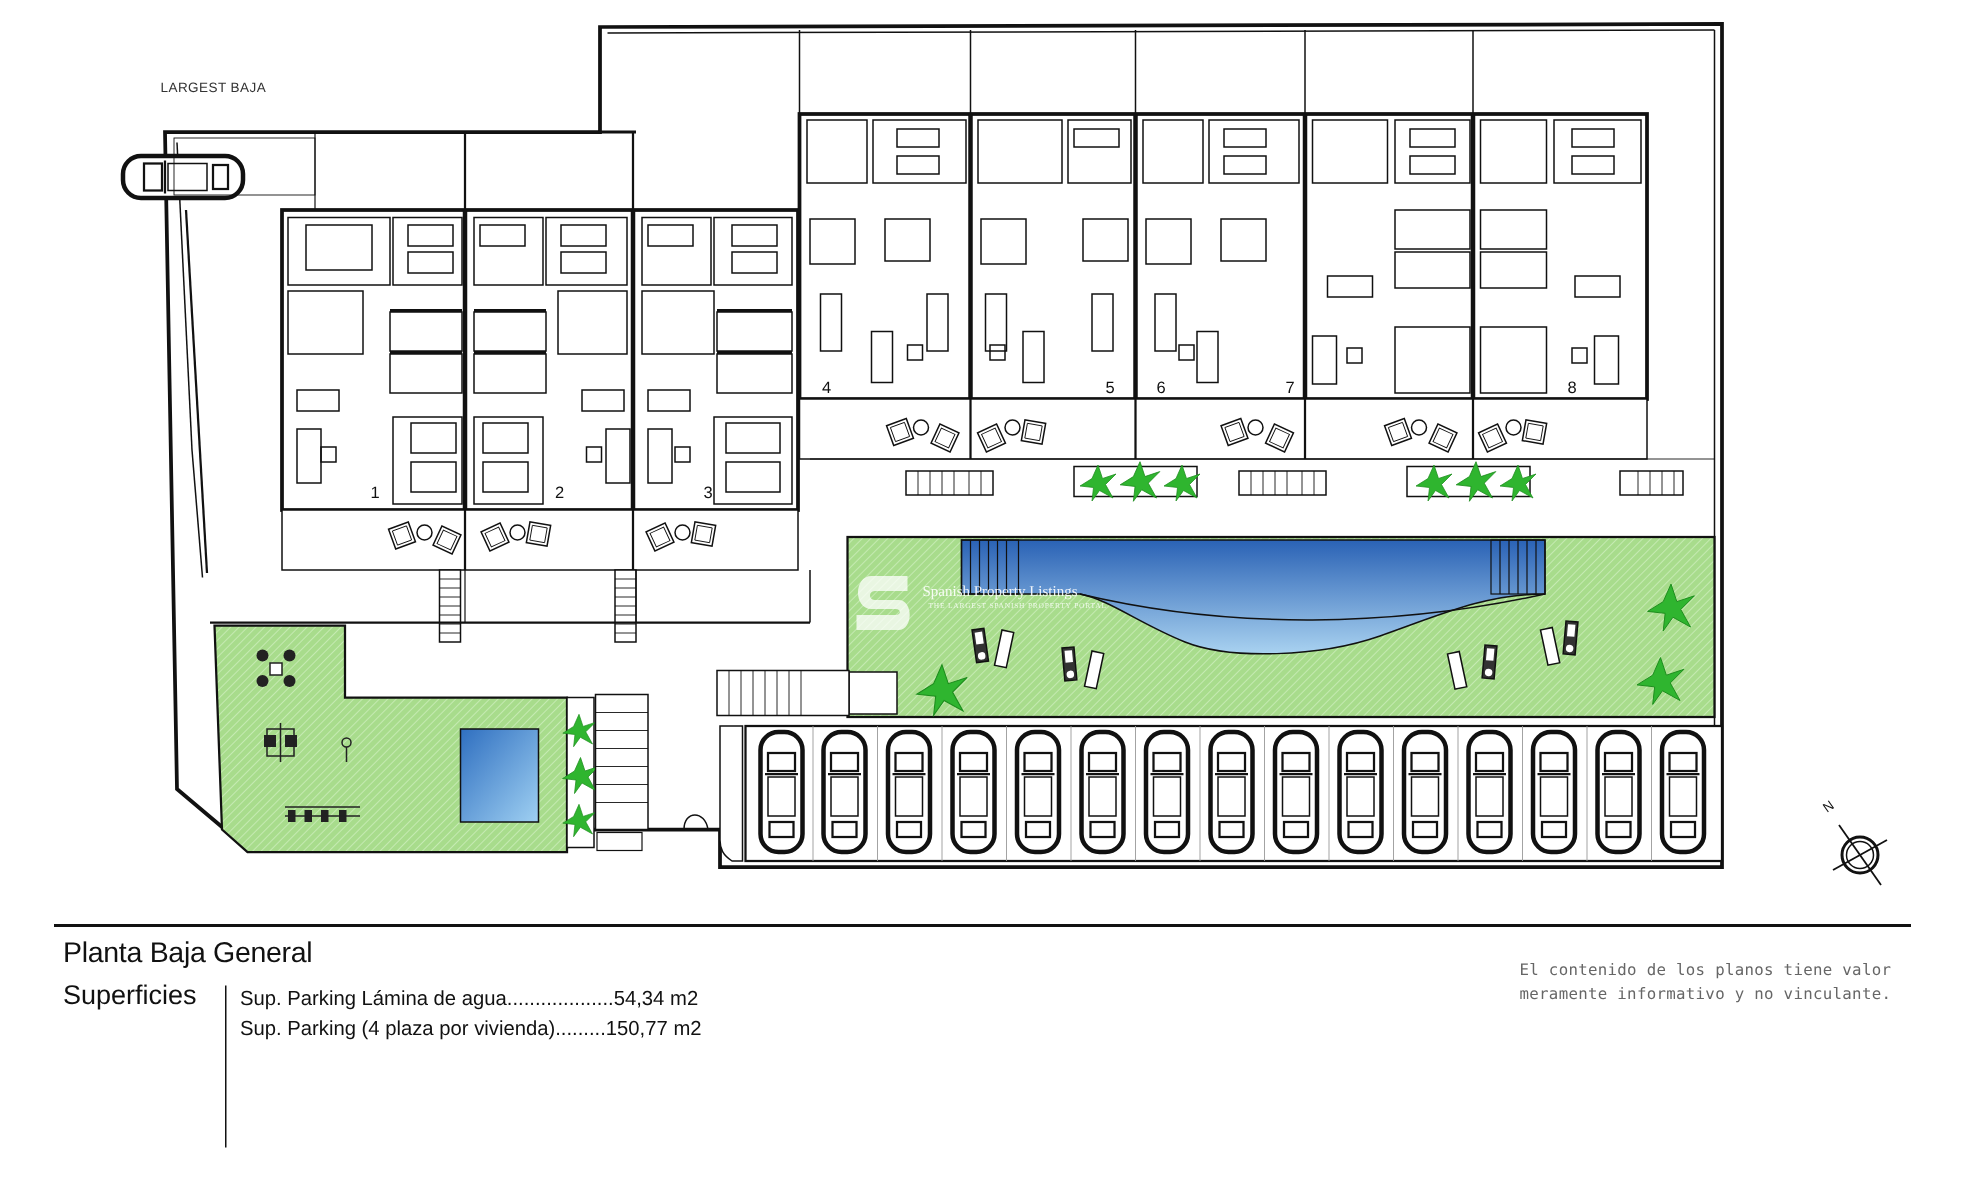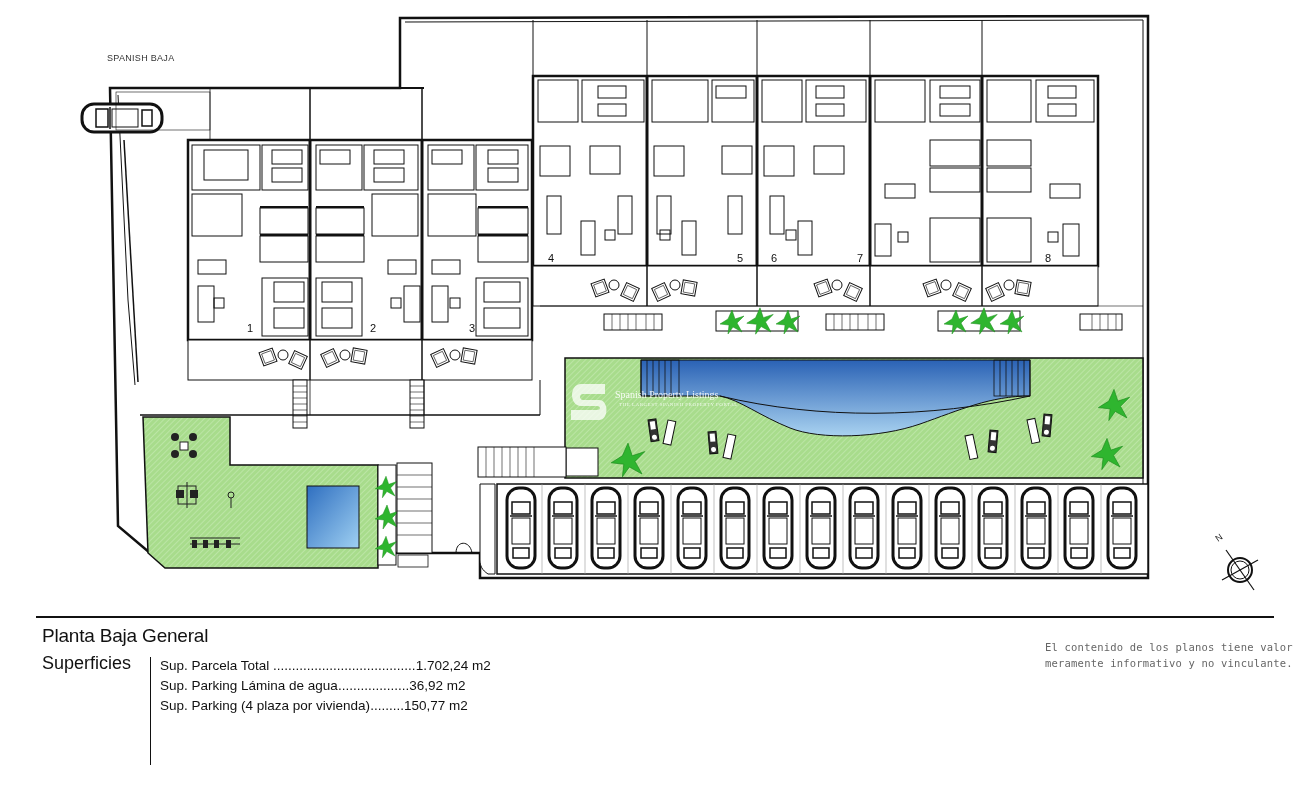--- a/index.html
+++ b/index.html
@@ -5,21 +5,21 @@
   html, body { margin:0; padding:0; background:#ffffff; }
   body { width:1315px; height:802px; position:relative; overflow:hidden; font-family:"Liberation Sans", sans-serif; color:#111; }
   .plan { position:absolute; left:0; top:0; width:1315px; height:600px; }
   .plan-label { position:absolute; left:107px; top:53px; font-size:9px; letter-spacing:0.3px; color:#333; }
   .divider { position:absolute; left:36px; top:616px; width:1238px; height:2px; background:#111; }
   .title { position:absolute; left:42px; top:625px; font-size:19px; font-weight:normal; color:#111; letter-spacing:-0.2px; }
   .sup-label { position:absolute; left:42px; top:653px; font-size:18px; color:#111;text-align:center; }
   .sup-bar { position:absolute; left:150px; top:657px; width:1px; height:108px; background:#111; }
   .sup-list { position:absolute; left:160px; top:656px; margin:0; padding:0; list-style:none; font-size:13.5px; line-height:20px; color:#111; }
   .sup-list li { white-space:nowrap; }
-  .disclaimer { position:absolute; left:1013px; top:639px; font-family:"DejaVu Sans Mono", monospace; font-size:10.5px; line-height:16px; color:#666; letter-spacing:0.2px;margin-left:32px; }
+  .disclaimer { position:absolute; left:1013px; top:639px; font-family:"DejaVu Sans Mono", monospace; font-size:10.5px; line-height:16px; color:#666; letter-spacing:0.2px; }
   .watermark { position:absolute; left:567px; top:380px; pointer-events:none;font-family:Liberation Serif, serif; }
   .wm-text { position:absolute; left:48px; top:9px; font-size:10px; color:rgba(255,255,255,0.9); white-space:nowrap; }
   .wm-sub { position:absolute; left:52px; top:22px; font-size:5px; color:rgba(255,255,255,0.8); white-space:nowrap; letter-spacing:0.5px; }
   .unit-num { font-family:"Liberation Sans", sans-serif; font-size:11px; fill:#111; }
 </style>
 </head>
 <body>
 
 <svg class="plan" viewBox="0 0 1315 600" xmlns="http://www.w3.org/2000/svg">
   <defs>
@@ -422,38 +422,37 @@
 
   <g transform="translate(1240,570)">
     <circle r="12" fill="none" stroke="#111" stroke-width="2"></circle>
     <circle r="9" fill="none" stroke="#111" stroke-width="1"></circle>
     <line x1="-14" y1="-20" x2="14" y2="20" stroke="#111" stroke-width="1.2"></line>
     <line x1="-18" y1="10" x2="18" y2="-10" stroke="#111" stroke-width="1.2"></line>
     <text x="-22" y="-28" font-size="9" font-family="Liberation Sans, sans-serif" fill="#111" transform="rotate(-35 -22 -28)">N</text>
   </g>
 </svg>
 
-<div class="plan-label">SPANISH BAJA</div>
+<div class="plan-label">LARGEST BAJA</div>
 
 <div class="watermark">
   <svg width="46" height="44" viewBox="0 0 46 44">
     <path d="M6,4 L38,4 L38,14 L16,14 C12,14 12,20 16,20 L32,20 C42,20 42,40 32,40 L4,40 L4,30 L30,30 C34,30 34,26 30,26 L14,26 C2,26 2,4 14,4 Z" fill="rgba(255,255,255,0.75)"></path>
   </svg>
   <span class="wm-text">Spanish Property Listings</span>
   <span class="wm-sub">THE LARGEST SPANISH PROPERTY PORTAL</span>
 </div>
 
 <div class="divider"></div>
 
 <div class="title">Planta Baja General</div>
 <div class="sup-label">Superficies</div>
 <div class="sup-bar"></div>
 
 <ul class="sup-list">
-  <li><span>Sup. Parcela Total</span> <span>......................................</span><span>1.702,24 m2</span></li>
-  <li><span>Sup. Parking Lámina de agua</span><span>...................</span><span>36,92 m2</span></li>
+  <li><span>Sup. Parking Lámina de agua</span><span>...................</span><span>54,34 m2</span></li>
   <li><span>Sup. Parking (4 plaza por vivienda)</span><span>.........</span><span>150,77 m2</span></li>
 </ul>
 
 <div class="disclaimer">
   <div>El contenido de los planos tiene valor</div>
   <div>meramente informativo y no vinculante.</div>
 </div>
 
 </body></html>

